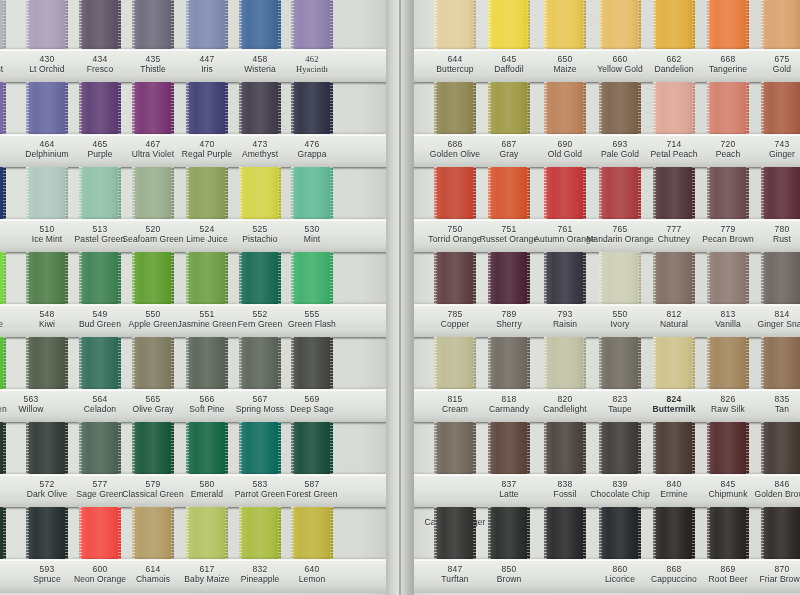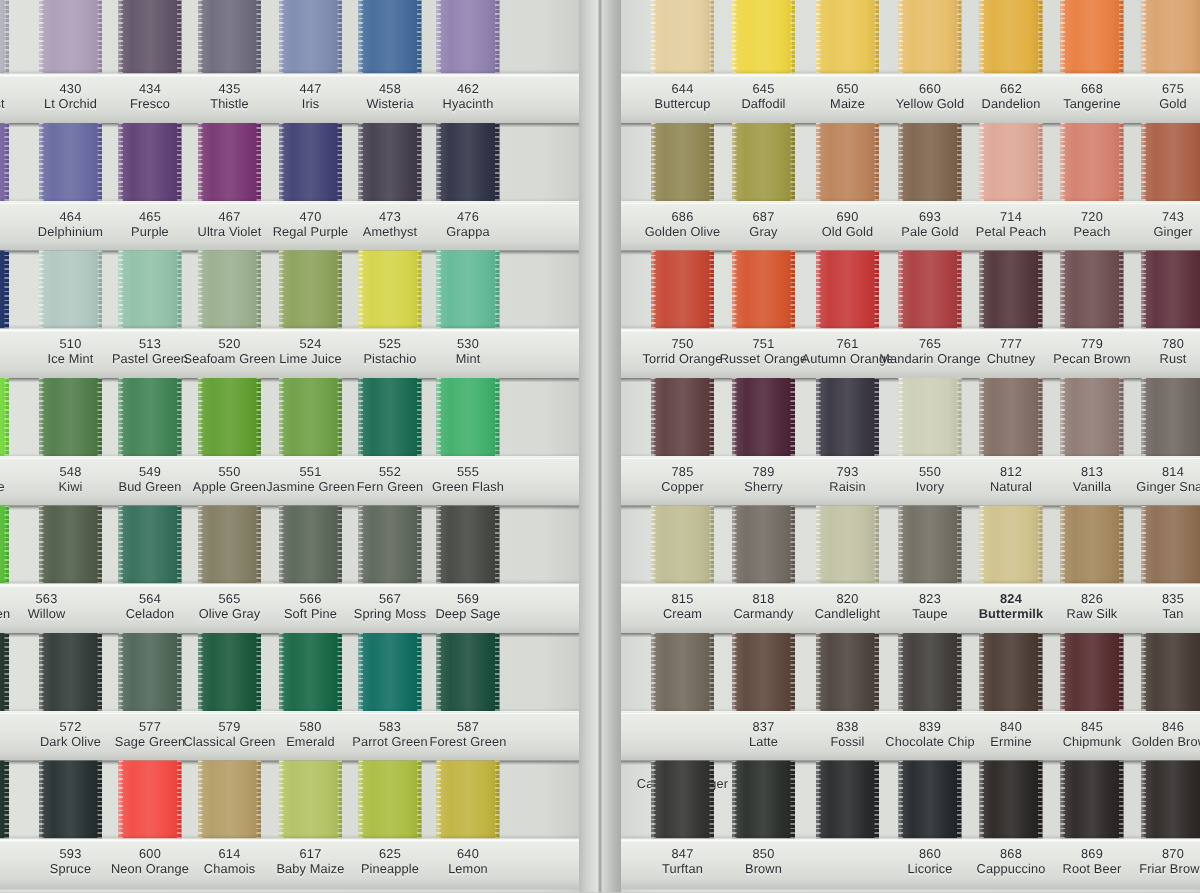--- a/index.html
+++ b/index.html
@@ -115,21 +115,21 @@
             <div class="name">Thistle</div>
           </div>
           <div class="label" style="left: 186px; width: 78px;">
             <div class="code">447</div>
             <div class="name">Iris</div>
           </div>
           <div class="label" style="left: 239px; width: 78px;">
             <div class="code">458</div>
             <div class="name">Wisteria</div>
           </div>
-          <div class="label" style="left: 291px; width: 78px;">
+          <div class="label" style="left: 291px; width: 78px; font-family: Liberation Serif, serif;">
             <div class="code">462</div>
             <div class="name">Hyacinth</div>
           </div>
         </div>
       </div>
       <div class="row" style="top: 82px;">
         <div class="shadowtop"></div>
         <div class="swatches">
           <div class="sw" title="463 Grape" style="left: -18px; width: 42px; background: rgb(125, 106, 168);">
             <div class="sheen"></div>
@@ -448,21 +448,21 @@
           </div>
           <div class="label" style="left: 132px; width: 78px;">
             <div class="code">614</div>
             <div class="name">Chamois</div>
           </div>
           <div class="label" style="left: 186px; width: 78px;">
             <div class="code">617</div>
             <div class="name">Baby Maize</div>
           </div>
           <div class="label" style="left: 239px; width: 78px;">
-            <div class="code">625</div>
+            <div class="code">832</div>
             <div class="name">Pineapple</div>
           </div>
           <div class="label" style="left: 291px; width: 78px;">
             <div class="code">640</div>
             <div class="name">Lemon</div>
           </div>
         </div>
       </div>
     </div>
     <div class="panel" id="panel-right" style="left: 414px;">

